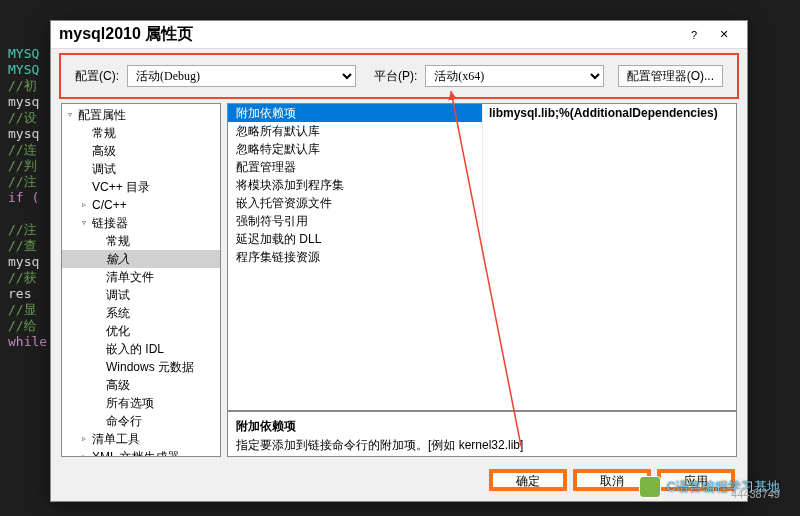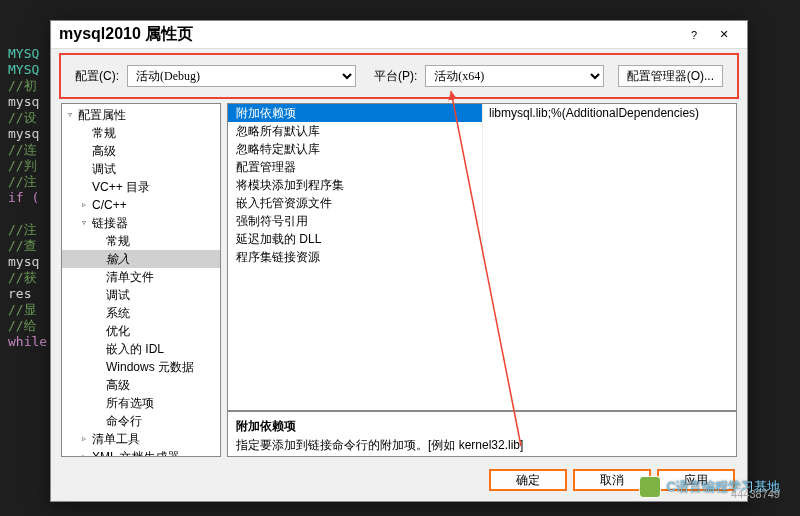--- a/index.html
+++ b/index.html
@@ -143,41 +143,41 @@
 .prop-row .pname {
   width: 255px;
   padding-left: 8px;
   border-right: 1px solid #eee;
 }
 .prop-row .pval {
   flex: 1;
   padding-left: 6px;
 }
 .prop-row.selected .pname { background: #0078d7; color: #fff; }
-.prop-row.selected .pval { font-weight: normal; }
+.prop-row.selected .pval { font-weight: bold; }
 
 .desc-box {
   border: 1px solid #888;
   background: #fff;
   padding: 6px 8px;
   height: 46px;
 }
 .desc-box .dtitle { font-weight: bold; margin-bottom: 2px; }
 
 .button-row {
   display: flex;
   justify-content: flex-end;
   padding: 6px 12px 10px;
   gap: 6px;
 }
 .button-row button {
   width: 78px;
   height: 22px;
   font-size: 12px;
-  border: 2px solid #f97316;
+  border: 4px solid #f97316;
   background: #fdfdfd;
   cursor: pointer;
 }
 
 .arrow-overlay {
   position: absolute;
   top: 0; left: 0;
   width: 100%; height: 100%;
   pointer-events: none;
 }

